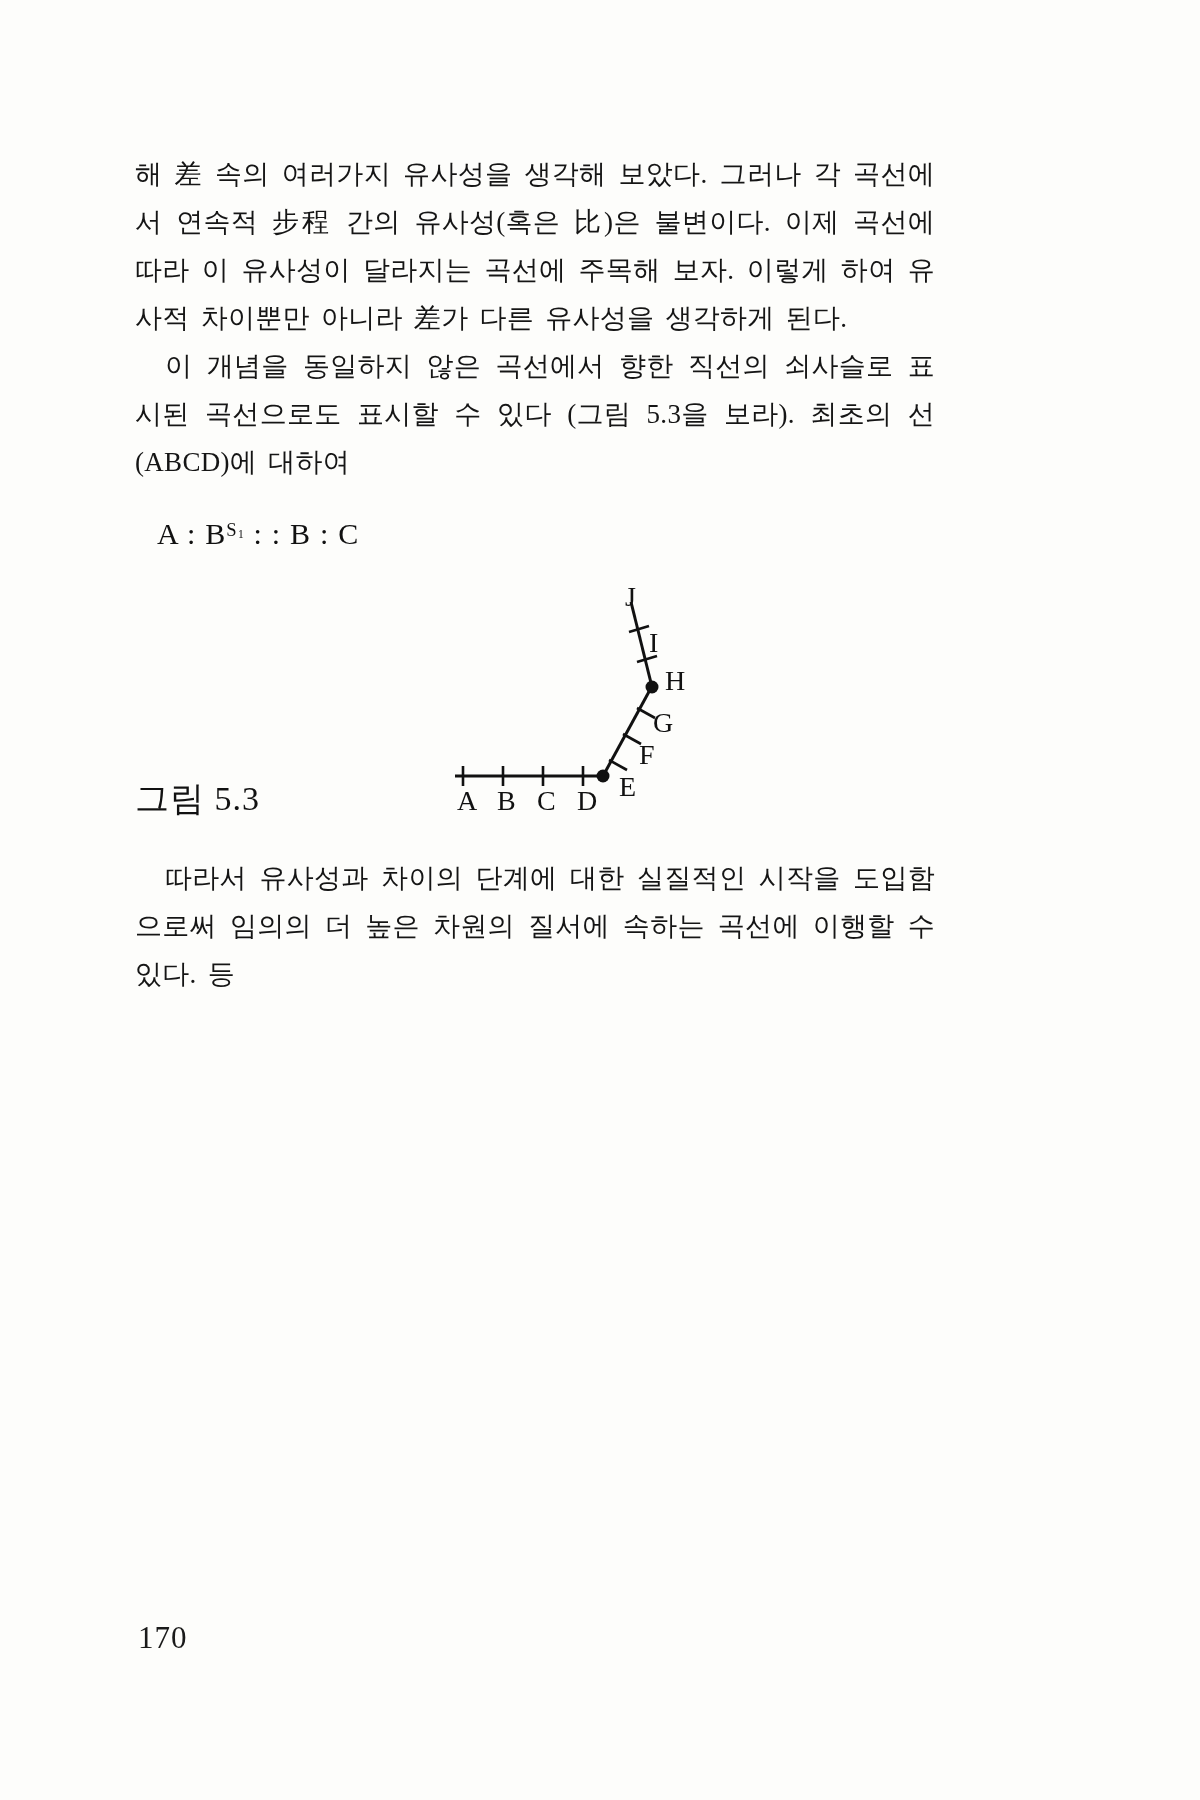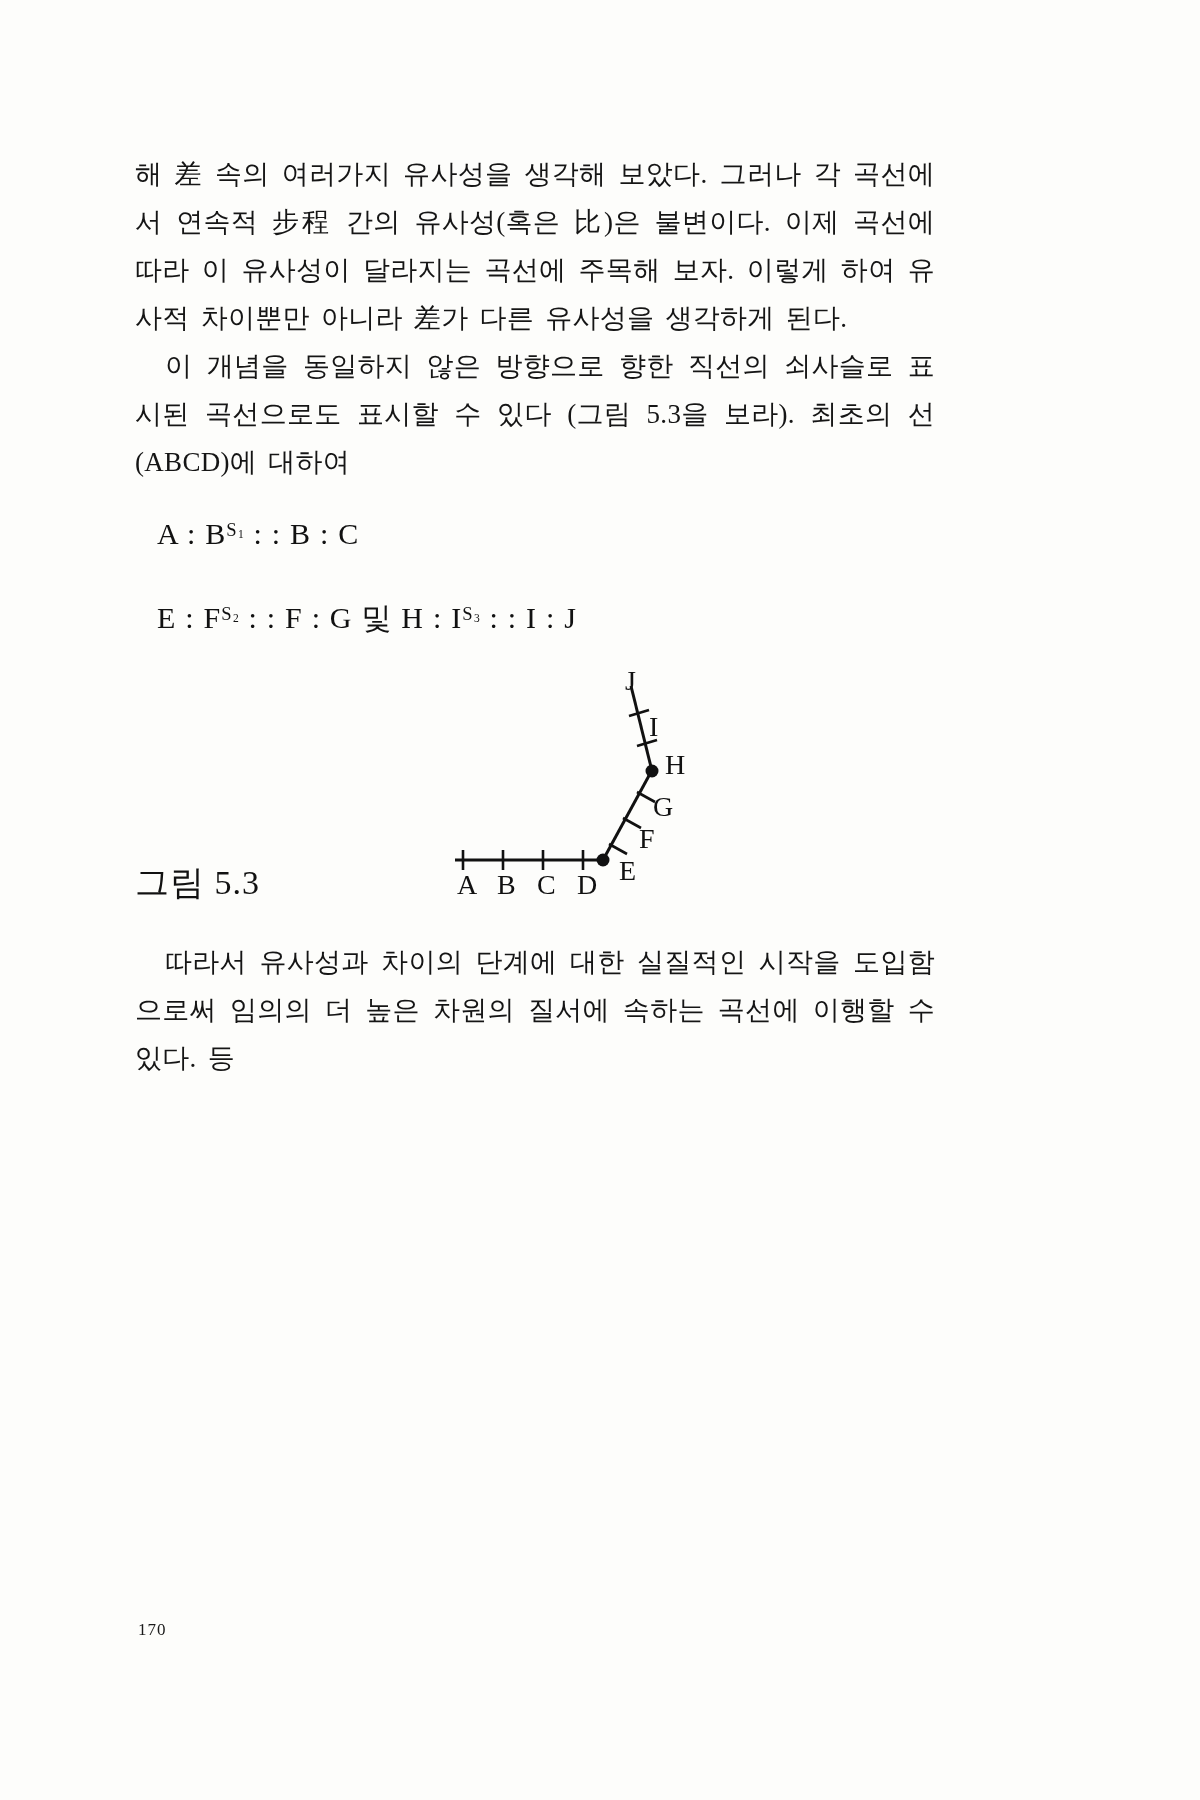--- a/index.html
+++ b/index.html
@@ -75,45 +75,42 @@
     left: 290px;
     top: -10px;
   }
   .after-figure {
     margin-top: 40px;
   }
   .page-number {
     position: absolute;
     left: 138px;
     top: 1620px;
-    font-size: 17px;
+    font-size: 31px;
     letter-spacing: 1px;
     color: #1a1a1a;
   }
   sub, sup { line-height: 0; }
 </style>
 </head>
 <body>
 
 <div class="page">
 
   <div class="content">
 
     <p class="body-para">해 差 속의 여러가지 유사성을 생각해 보았다. 그러나 각 곡선에서 연속적 步程 간의 유사성(혹은 比)은 불변이다. 이제 곡선에 따라 이 유사성이 달라지는 곡선에 주목해 보자. 이렇게 하여 유사적 차이뿐만 아니라 差가 다른 유사성을 생각하게 된다.</p>
 
-    <p class="body-para indent">이 개념을 동일하지 않은 방향으로 향한 직선의 쇠사슬로 표시된 곡선으로도 표시할 수 있다 (그림 5.3을 보라). 최초의 선(ABCD)에 대하여</p>
+    <p class="body-para indent">이 개념을 동일하지 않은 곡선에서 향한 직선의 쇠사슬로 표시된 곡선으로도 표시할 수 있다 (그림 5.3을 보라). 최초의 선(ABCD)에 대하여</p>
 
     <div class="formula">
       <span>A : B</span><sup><span>S</span><sub>1</sub></sup><span> : : B : C</span>
     </div>
 
 
-    <div class="formula">
-      <span>E : F</span><sup><span>S</span><sub>2</sub></sup><span> : : F : G  및  H : I</span><sup><span>S</span><sub>3</sub></sup><span> : : I : J</span>
-    </div>
 
 
     <div class="figure-block">
       <div class="figure-caption">그림 5.3</div>
       <div class="figure-svg">
         <svg width="460" height="250" viewBox="0 0 460 250">
 
           <line x1="30" y1="192" x2="177" y2="192" stroke="#111" stroke-width="3"></line>
 
           <line x1="38" y1="182" x2="38" y2="202" stroke="#111" stroke-width="2.6"></line>

